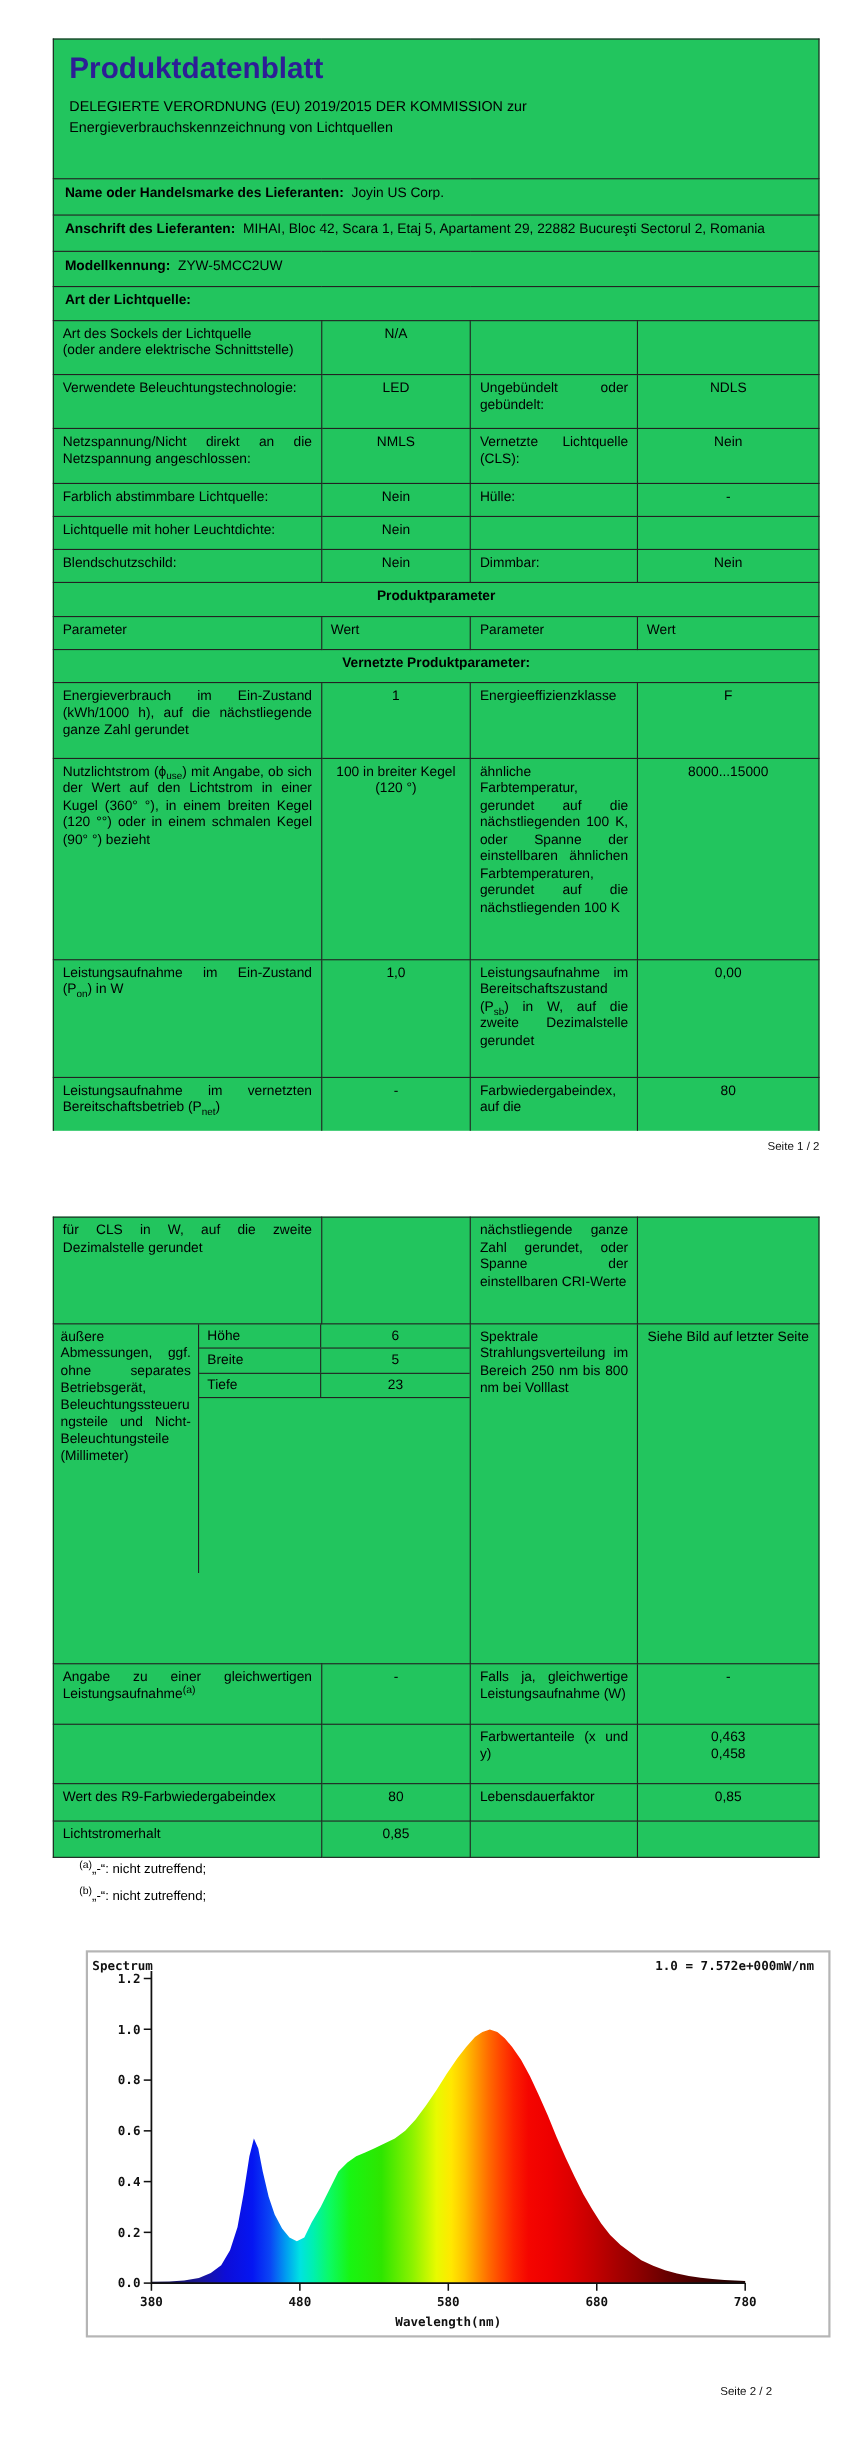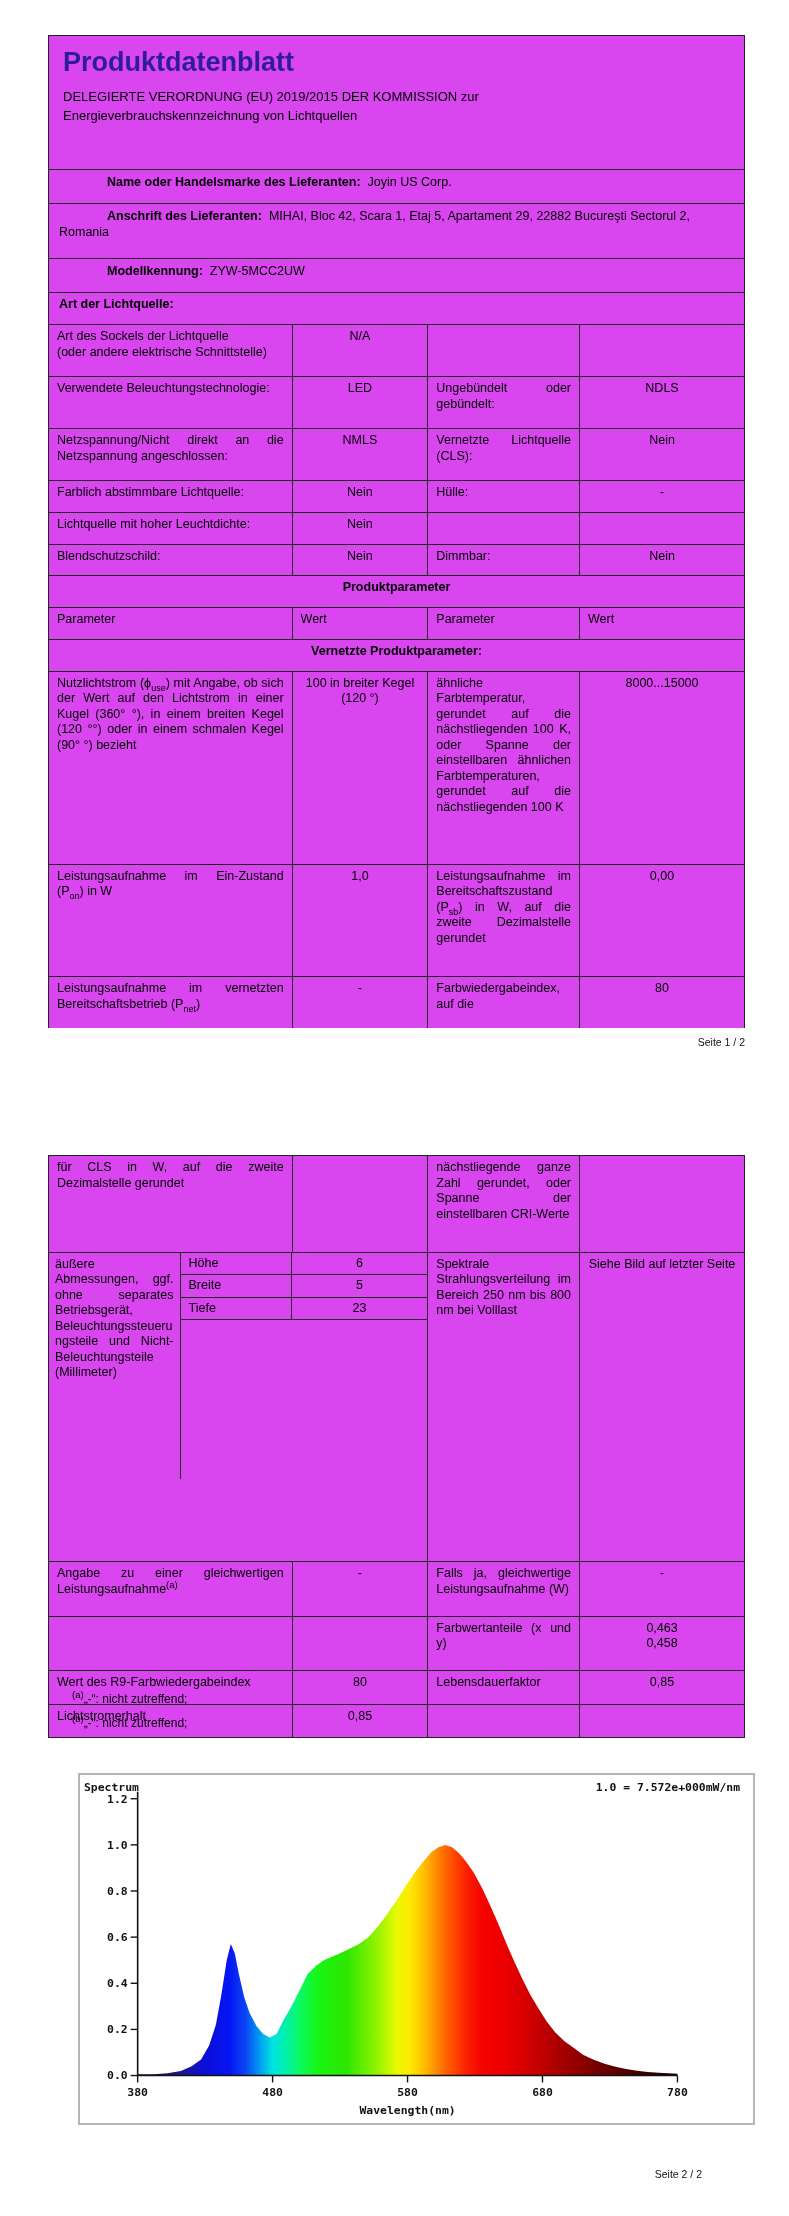--- a/index.html
+++ b/index.html
@@ -3,29 +3,29 @@
 <meta charset="utf-8">
 <style>
   html,body{margin:0;padding:0;}
   body{
     width:789px;height:2216px;position:relative;background:#ffffff;
     font-family:"Liberation Sans",sans-serif;font-size:12.5px;color:#000;
     overflow:hidden;
   }
   table.doc{
     border-collapse:collapse;table-layout:fixed;width:697px;
-    position:absolute;left:48px;background:#d946ef;
+    position:absolute;left:48px;background:#22c55e;
   }
   #p1{top:35px;height:993px;}
-  #p2{top:1155px;height:583px;}
+  #p2{top:1106px;height:583px;}
   td{border:1.5px solid #222;vertical-align:top;line-height:1.24;word-wrap:break-word;}
   td.p{padding:4px 8px;text-align:justify;}
   td.v{padding:4px 4px;text-align:center;}
   td.labelrow{padding:5px 10px;}
-  td.labelrow b{font-weight:bold;margin-left:48px;}
+  td.labelrow b{font-weight:bold;}
   td.labelrow .val{margin-left:7px;}
   .titlecell{padding:10px 14px 12px 14px;}
   .doctitle{font-size:27px;font-weight:bold;color:#2d1e96;letter-spacing:0px;}
   .subtitle{margin-top:9px;font-size:13px;line-height:1.45;}
   .center-h{text-align:center;font-weight:bold;padding:4px 22px;}
   .left-h{font-weight:bold;padding:4px 10px;}
   #p1 tr.cutrow td{border-bottom:none;}
   sub{font-size:9px;line-height:0;}
   sup{font-size:9.5px;line-height:0;}
   col.c1{width:35%;}col.c2{width:19.5%;}col.c3{width:21.8%;}col.c4{width:23.7%;}
@@ -127,20 +127,26 @@
   <tr>
     <td class="p">Parameter</td>
     <td class="p">Wert</td>
     <td class="p">Parameter</td>
     <td class="p">Wert</td>
   </tr>
   <tr>
     <td colspan="4" class="center-h">Vernetzte Produktparameter:</td>
   </tr>
 
+  <tr>
+    <td class="p">Energieverbrauch im Ein-Zustand (kWh/1000 h), auf die nächstliegende ganze Zahl gerundet</td>
+    <td class="v">1</td>
+    <td class="p">Energieeffizienzklasse</td>
+    <td class="v">F</td>
+  </tr>
   <tr>
     <td class="p">Nutzlichtstrom (ϕ<sub>use</sub>) mit Angabe, ob sich der Wert auf den Lichtstrom in einer Kugel (360° °), in einem breiten Kegel (120 °°) oder in einem schmalen Kegel (90° °) bezieht</td>
     <td class="v">100 in breiter Kegel (120 °)</td>
     <td class="p">ähnliche Farbtemperatur, gerundet auf die nächstliegenden 100 K, oder Spanne der einstellbaren ähnlichen Farbtemperaturen, gerundet auf die nächstliegenden 100 K</td>
     <td class="v">8000...15000</td>
   </tr>
   <tr>
     <td class="p">Leistungsaufnahme im Ein-Zustand (P<sub>on</sub>) in W</td>
     <td class="v">1,0</td>
     <td class="p">Leistungsaufnahme im Bereitschaftszustand (P<sub>sb</sub>) in W, auf die zweite Dezimalstelle gerundet</td>

